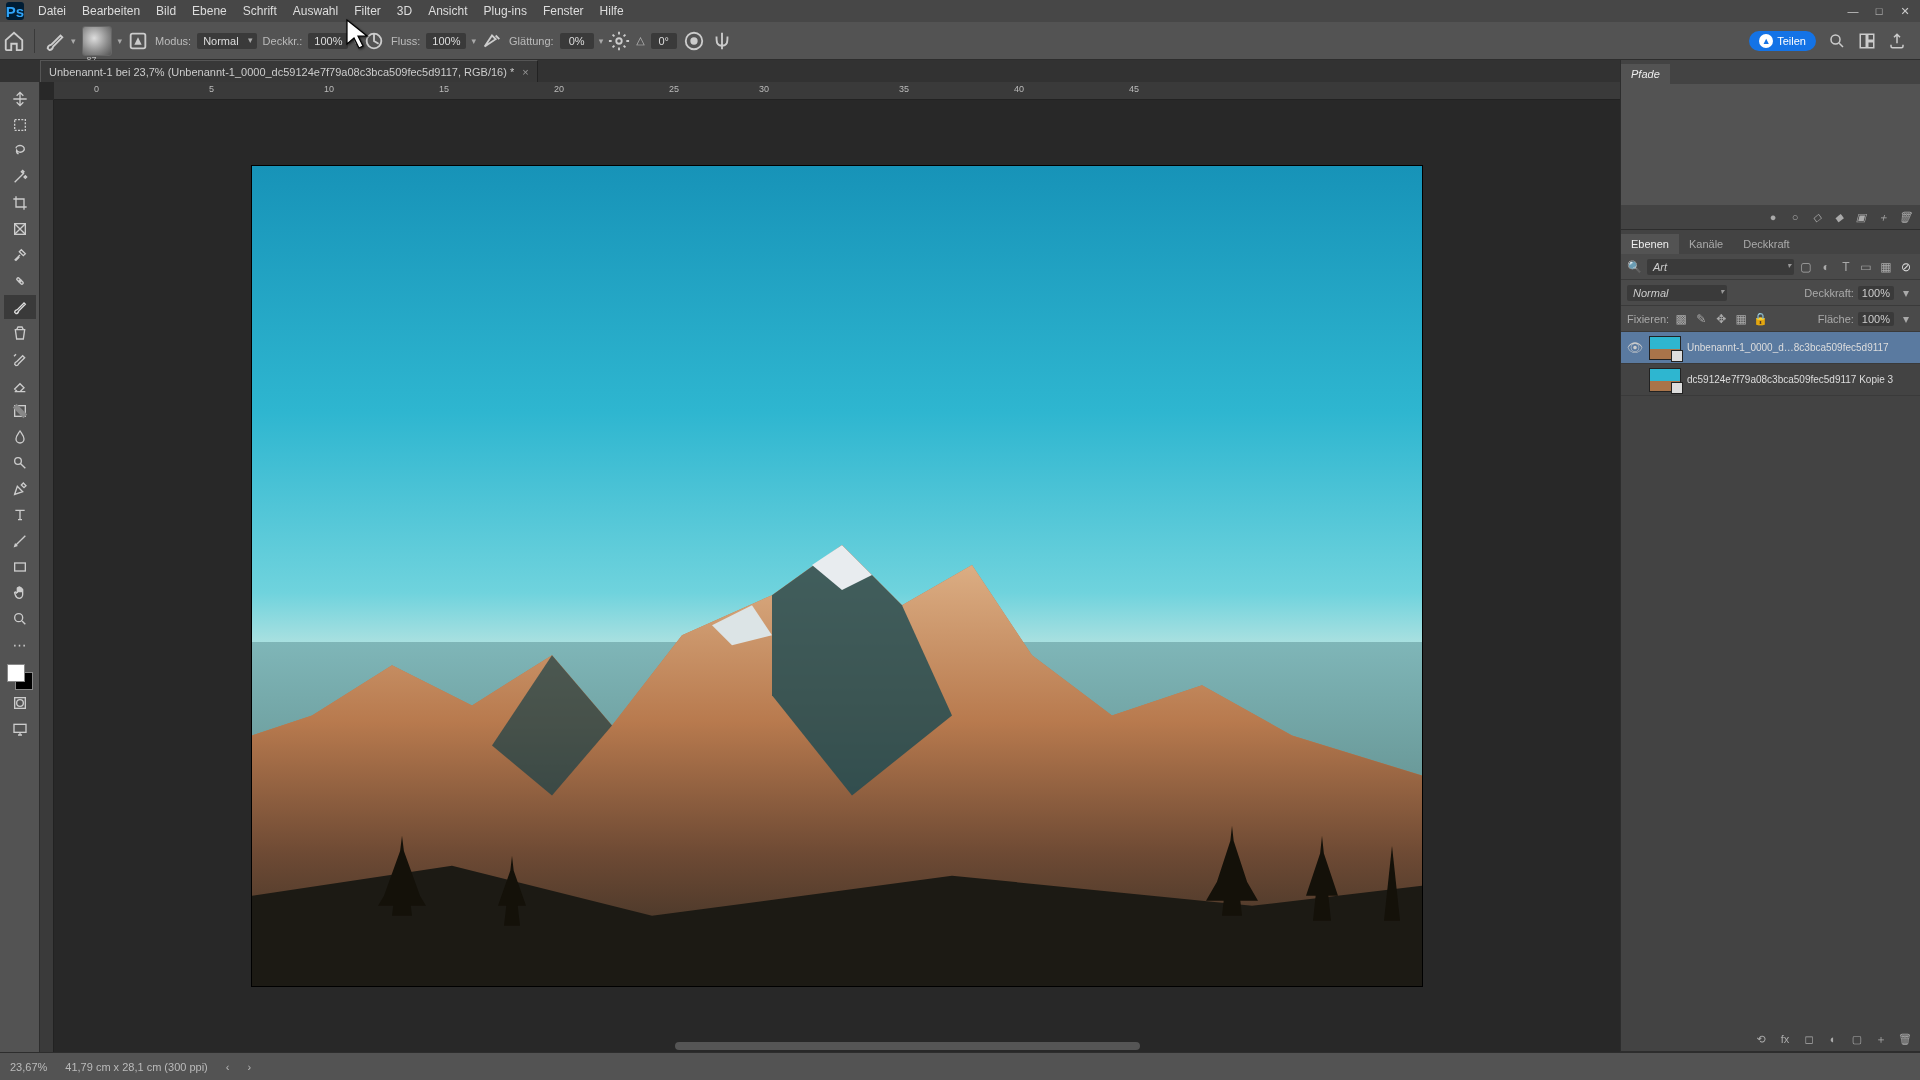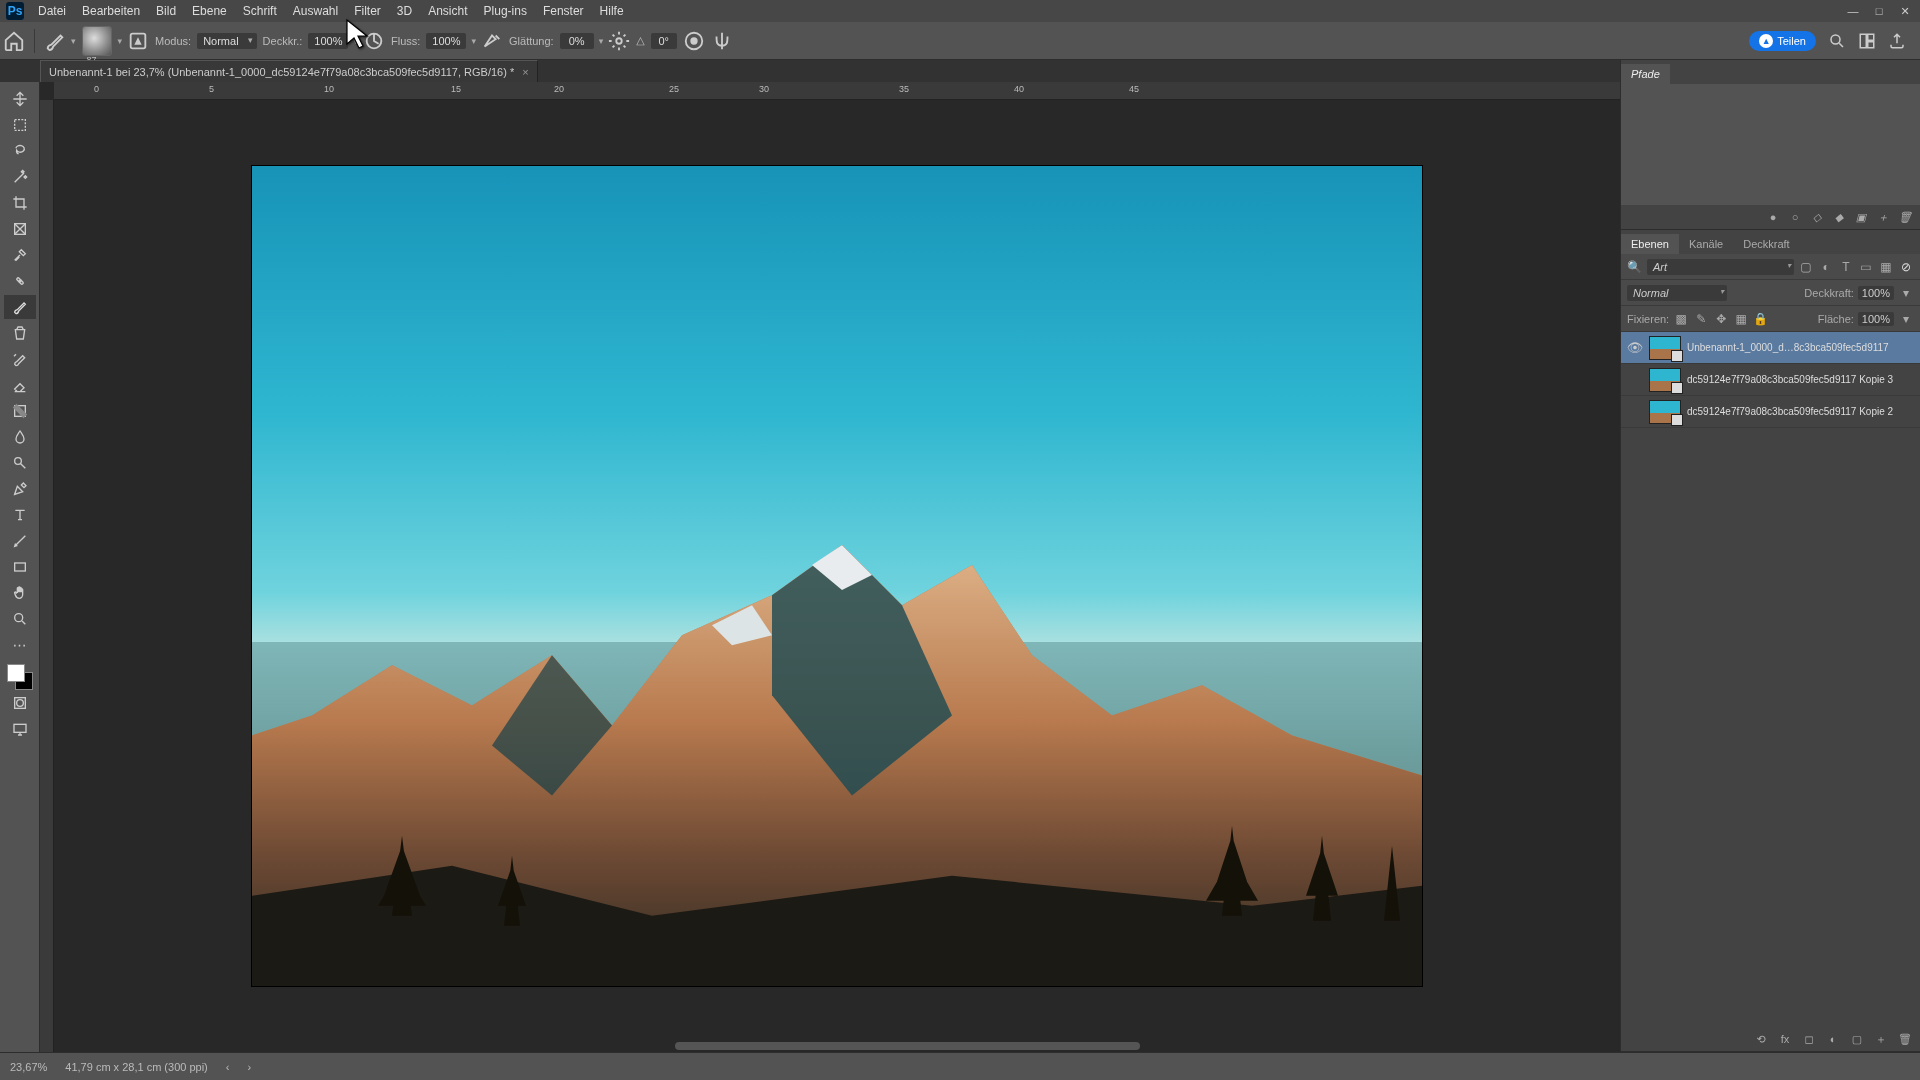--- a/index.html
+++ b/index.html
@@ -1,20 +1,20 @@
 <!DOCTYPE html>
 <html><head>
 <meta charset="utf-8">
 <style>
 * { margin:0; padding:0; box-sizing:border-box; font-family: 'Segoe UI', Tahoma, sans-serif; user-select:none; }
 html,body{width:1920px;height:1080px;overflow:hidden;background:#323232;}
 
 
 #menubar{position:absolute;left:0;top:0;width:100%;height:22px;background:#474747;display:flex;align-items:center;padding-left:6px;color:#ddd;font-size:12px;}
-#menubar .logo{width:18px;height:18px;background:#001d34;border-radius:3px;display:flex;align-items:center;justify-content:center;font-size:12px;font-weight:bold;color:#2fa3f7;margin-right:6px;}
+#menubar .logo{width:18px;height:18px;background:#001d34;border-radius:3px;display:flex;align-items:center;justify-content:center;font-size:15px;font-weight:bold;color:#2fa3f7;margin-right:6px;}
 #menubar .mitem{padding:0 8px;height:100%;display:flex;align-items:center;cursor:default;}
 #menubar .right{margin-left:auto;display:flex;align-items:center;gap:8px;padding-right:6px;}
 #menubar .winbtn{width:18px;height:14px;display:flex;align-items:center;justify-content:center;color:#ccc;font-size:11px;}
 
 
 #optbar{position:absolute;left:0;top:22px;width:100%;height:38px;background:#535353;display:flex;align-items:center;color:#ddd;font-size:11px;border-bottom:1px solid #2d2d2d;}
 #optbar .ic{width:22px;height:22px;display:flex;align-items:center;justify-content:center;margin:0 3px;}
 #optbar .sep{width:1px;height:24px;background:#3a3a3a;margin:0 6px;}
 #optbar .lbl{margin:0 3px;color:#bbb;}
 #optbar .val{background:#3a3a3a;padding:2px 6px;border-radius:2px;margin:0 3px;min-width:34px;text-align:center;}
@@ -339,21 +339,21 @@
         <path d="M9 21h6M12 17v4"></path>
       </svg>
     </div>
 </div>
 
 <div id="canvaswrap">
   <div id="ruler-h">
       <span style="left: 40px;">0</span>
       <span style="left: 155px;">5</span>
       <span style="left: 270px;">10</span>
-      <span style="left: 397px; text-align: right;">15</span>
+      <span style="left: 385px; text-align: right;">15</span>
       <span style="left: 500px;">20</span>
       <span style="left: 615px;">25</span>
       <span style="left: 705px;">30</span>
       <span style="left: 845px;">35</span>
       <span style="left: 960px;">40</span>
       <span style="left: 1075px;">45</span>
     </div>
   <div id="ruler-v"></div>
   <div id="imgarea">
     <div id="theimg">
@@ -452,25 +452,20 @@
         <div class="layerrow sel">
           <div class="eye">👁</div>
           <div class="thumb"></div>
           <div class="nm">Unbenannt-1_0000_d…8c3bca509fec5d9117</div>
         </div>
         <div class="layerrow">
           <div class="eye"></div>
           <div class="thumb"></div>
           <div class="nm">dc59124e7f79a08c3bca509fec5d9117 Kopie 3</div>
         </div>
-        <div class="layerrow">
-          <div class="eye"></div>
-          <div class="thumb"></div>
-          <div class="nm">dc59124e7f79a08c3bca509fec5d9117 Kopie 2</div>
-        </div>
       </div>
 
     <div class="footer">
       <span>⟲</span>
       <span>fx</span>
       <span>◻</span>
       <span>◐</span>
       <span>▢</span>
       <span>＋</span>
       <span>🗑</span>

